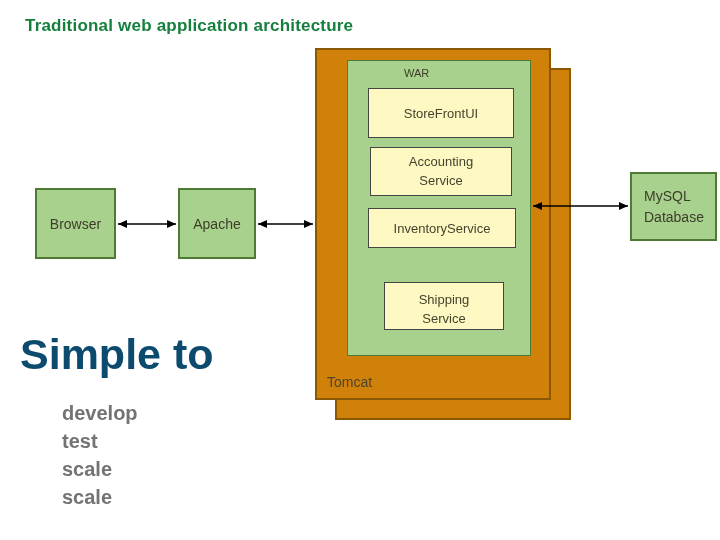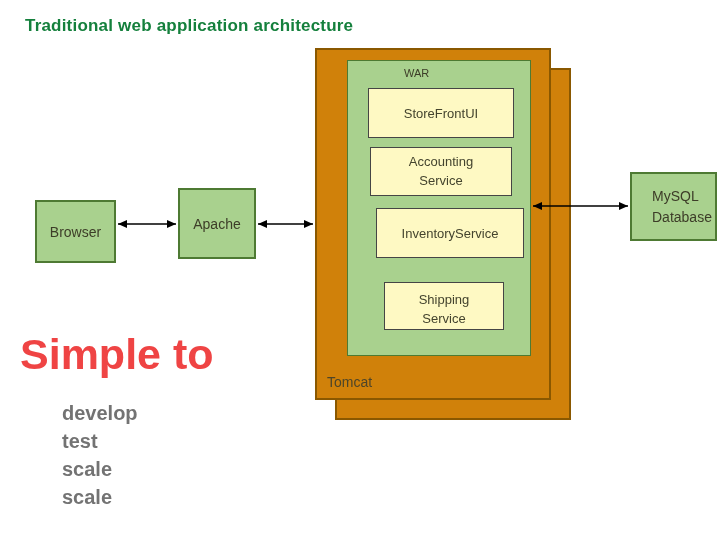--- a/index.html
+++ b/index.html
@@ -32,54 +32,54 @@
     background: #d0810a;
     border: 2px solid #8a5800;
   }
   .yellow {
     background: #fef9c3;
     border: 1.5px solid #454545;
     color: #44442e;
     font-size: 13px;
   }
 
-  .node-browser { left: 35px;  top: 188px; width: 81px;  height: 63px; font-size: 14px; margin-top: 12px; }
+  .node-browser { left: 35px;  top: 188px; width: 81px;  height: 71px; font-size: 14px; }
   .node-apache  { left: 178px; top: 188px; width: 78px;  height: 71px; font-size: 14px; }
   .node-mysql   { left: 630px; top: 172px; width: 87px;  height: 69px; font-size: 14px;
-                  justify-content: flex-start; text-align: left; padding-left: 20px; line-height: 1.45; }
+                  justify-content: flex-start; text-align: left; padding-left: 12px; line-height: 1.45; }
 
   .tomcat-shadow { left: 335px; top: 68px; width: 236px; height: 352px; }
   .tomcat-main   { left: 315px; top: 48px; width: 236px; height: 352px; }
   .tomcat-label {
     position: absolute; left: 10px; bottom: 8px;
     font-size: 14px; color: #4d4529; text-align: center;
   }
 
   .war-box { left: 347px; top: 60px; width: 184px; height: 296px;
              border-width: 1.5px; }
   .war-label {
     position: absolute; left: 8px; top: 6px;
     font-size: 11px; color: #3d3d28; margin-left: 48px;
   }
 
   .node-storefront { left: 368px; top: 88px;  width: 146px; height: 50px; }
   .node-accounting { left: 370px; top: 147px; width: 142px; height: 49px; line-height: 1.45; }
-  .node-inventory  { left: 376px; top: 208px; width: 148px; height: 50px; }
+  .node-inventory  { left: 368px; top: 208px; width: 148px; height: 40px; }
   .node-shipping   { left: 384px; top: 282px; width: 120px; height: 48px; line-height: 1.45; align-items: flex-end; }
 
   .narrow { display: inline-block; max-width: 85px; }
 
   .arrows {
     position: absolute; left: 0; top: 0; width: 720px; height: 540px;
     pointer-events: none; z-index: 10;
   }
 
   .caption-heading {
     position: absolute; left: 20px; top: 330px;
-    font-size: 43px; font-weight: bold; color: #ef4444;
+    font-size: 43px; font-weight: bold; color: #0c4a6e;
   }
   .caption-list {
     position: absolute; left: 62px; top: 399px;
     font-size: 20px; font-weight: bold; color: #737373;
     line-height: 28px; list-style: none;
   }
 </style>
 </head>
 <body>
 

